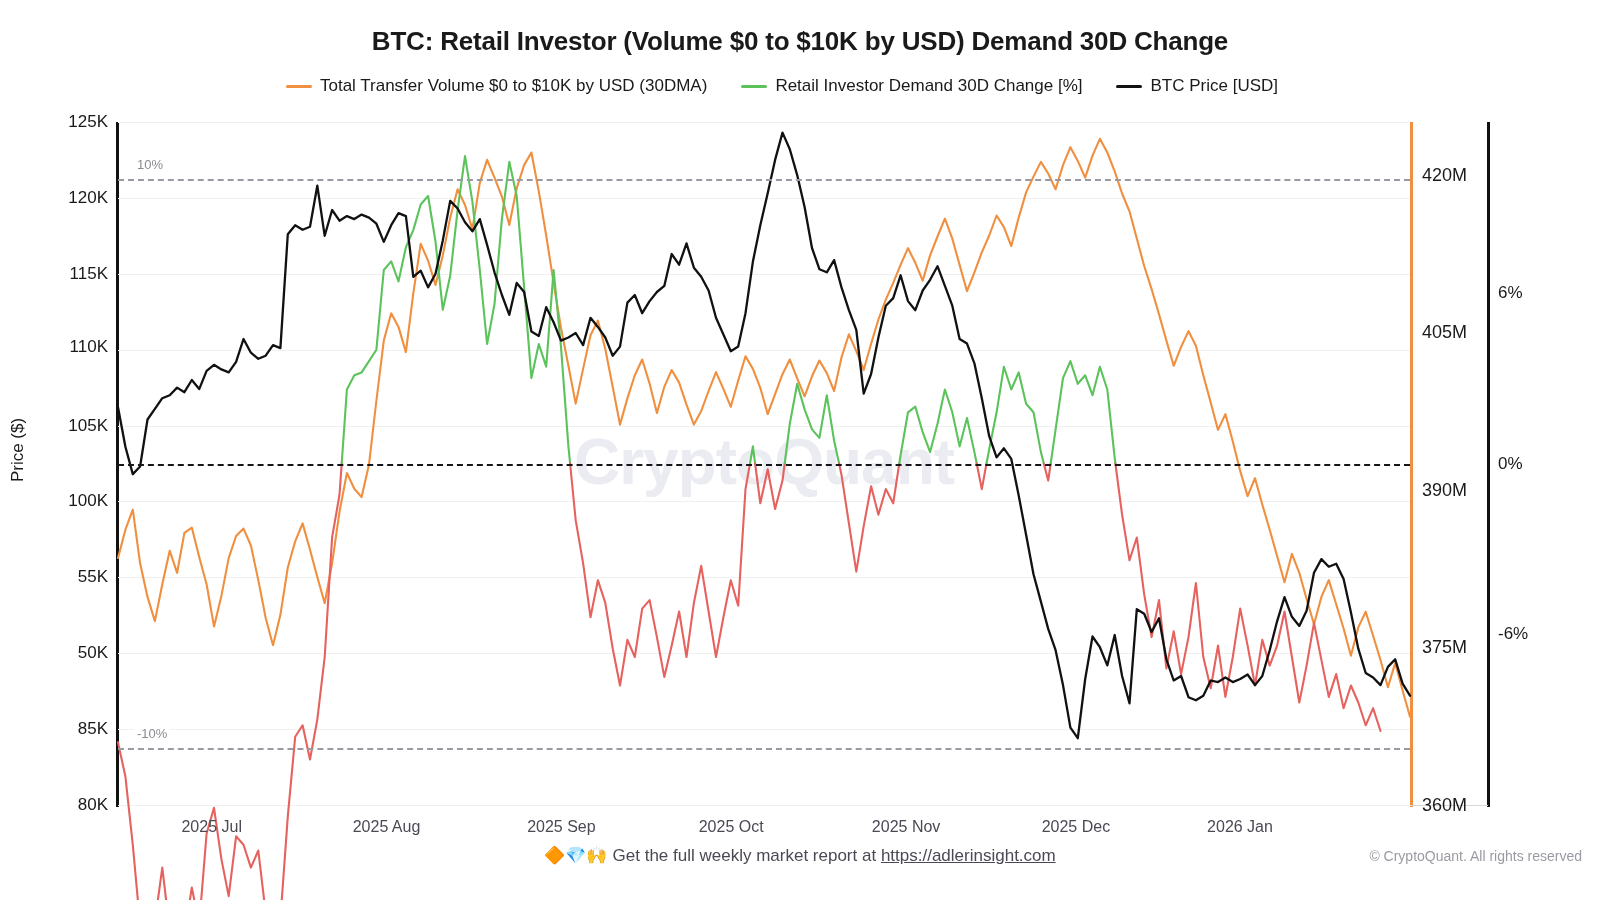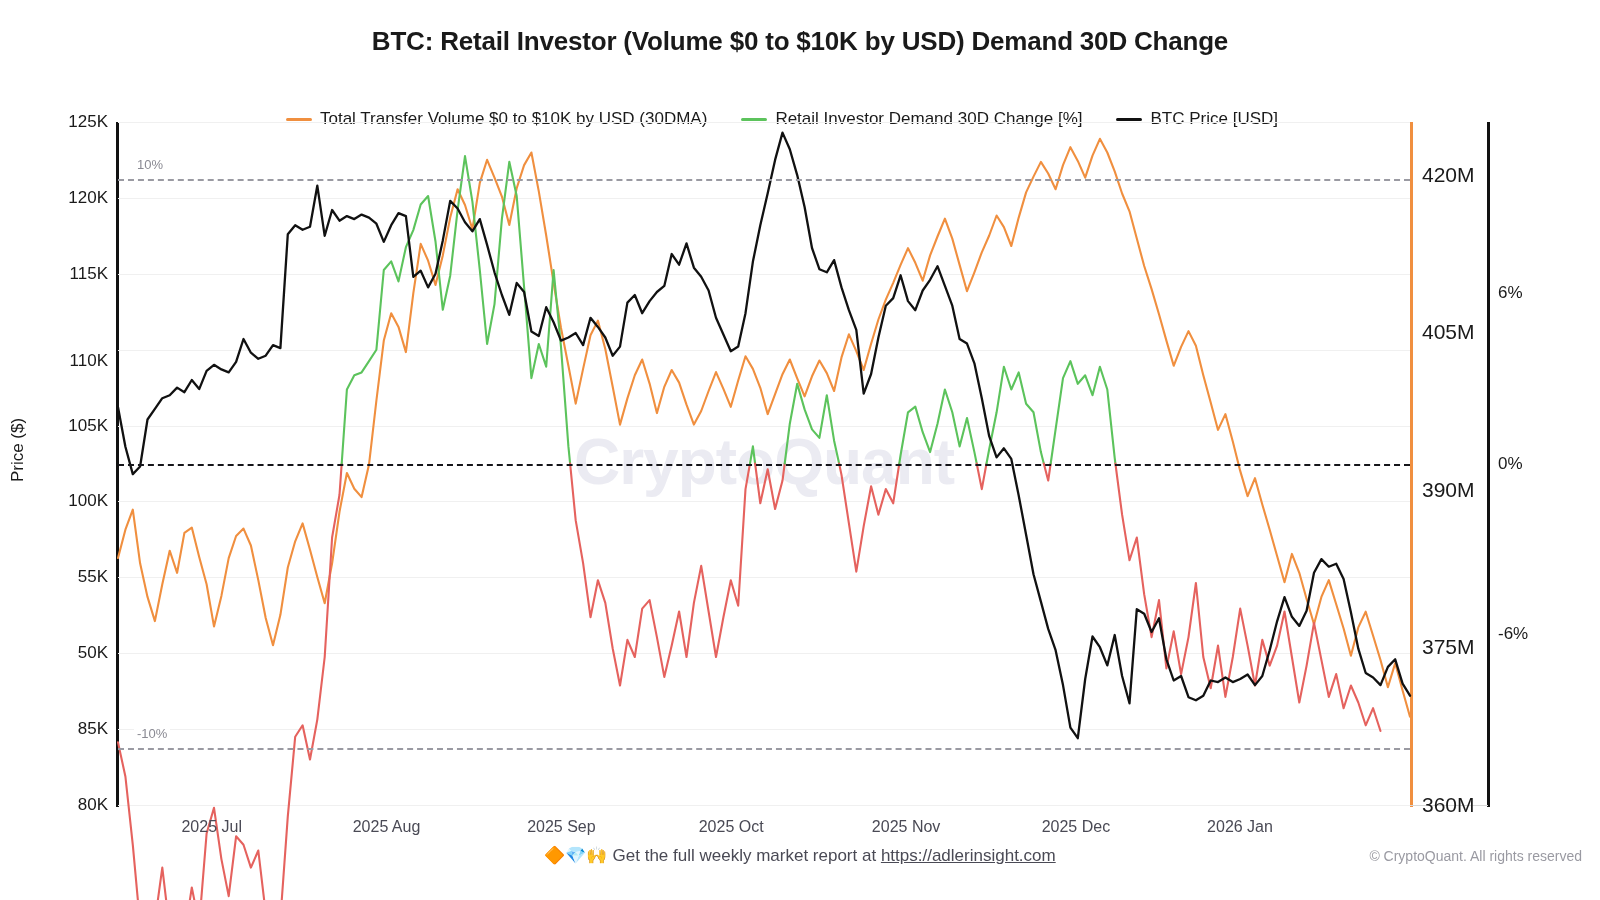--- a/index.html
+++ b/index.html
@@ -16,21 +16,21 @@
   .title{
     position:absolute;left:0;top:26px;width:1600px;
     text-align:center;
     font-size:26px;font-weight:bold;color:#1a1a1a;
     letter-spacing:-0.2px;
   }
 
   
   .legend{
     position:absolute;left:0;top:76px;width:1564px;
-    display:flex;justify-content:center;align-items:center;gap:34px;margin-top:33px;
+    display:flex;justify-content:center;align-items:center;gap:34px;
   }
   .legend-item{display:flex;align-items:center;gap:8px;}
   .legend-swatch{display:block;width:26px;height:3px;border-radius:2px;}
   .legend-label{font-size:17px;color:#1a1a1a;white-space:nowrap;}
 
   
   .plot{
     position:absolute;
     left:118px;top:122px;
     width:1292px;height:683px;
@@ -69,21 +69,21 @@
 
   
   .ytick-left{
     position:absolute;right:1492px;
     font-size:17px;color:#1a1a1a;
     text-align:right;white-space:nowrap;
     transform:translateY(-50%);
   }
   .ytick-orange{
     position:absolute;left:1422px;
-    font-size:21px;color:#1a1a1a;white-space:nowrap;
+    font-size:18px;color:#1a1a1a;white-space:nowrap;
     transform:translateY(-50%);
   }
   .ytick-pct{
     position:absolute;left:1498px;
     font-size:17px;color:#1a1a1a;white-space:nowrap;
     transform:translateY(-50%);
   }
   .ylabel{
     position:absolute;left:18px;top:450px;
     font-size:17px;color:#1a1a1a;
@@ -187,21 +187,21 @@
         <div class="refline zero" style="top: 341.5px;"></div>
         <div class="refline" style="top: 626.1px;"></div>
         <div class="refline-label" style="left: 16px; top: 604.1px;">-10%</div>
       </div>
   </div>
 
   <div id="ylabels-left">
       <div class="ytick-left" style="top: 122px;">125K</div>
       <div class="ytick-left" style="top: 197.9px;">120K</div>
       <div class="ytick-left" style="top: 273.8px;">115K</div>
-      <div class="ytick-left" style="top: 361px;">110K</div>
+      <div class="ytick-left" style="top: 347px;">110K</div>
       <div class="ytick-left" style="top: 425.6px;">105K</div>
       <div class="ytick-left" style="top: 501.4px;">100K</div>
       <div class="ytick-left" style="top: 577.3px;">55K</div>
       <div class="ytick-left" style="top: 653.2px;">50K</div>
       <div class="ytick-left" style="top: 729.1px;">85K</div>
       <div class="ytick-left" style="top: 805px;">80K</div>
     </div>
   <div id="ylabels-orange">
       <div class="ytick-orange" style="top: 174.5px;">420M</div>
       <div class="ytick-orange" style="top: 332.2px;">405M</div>

